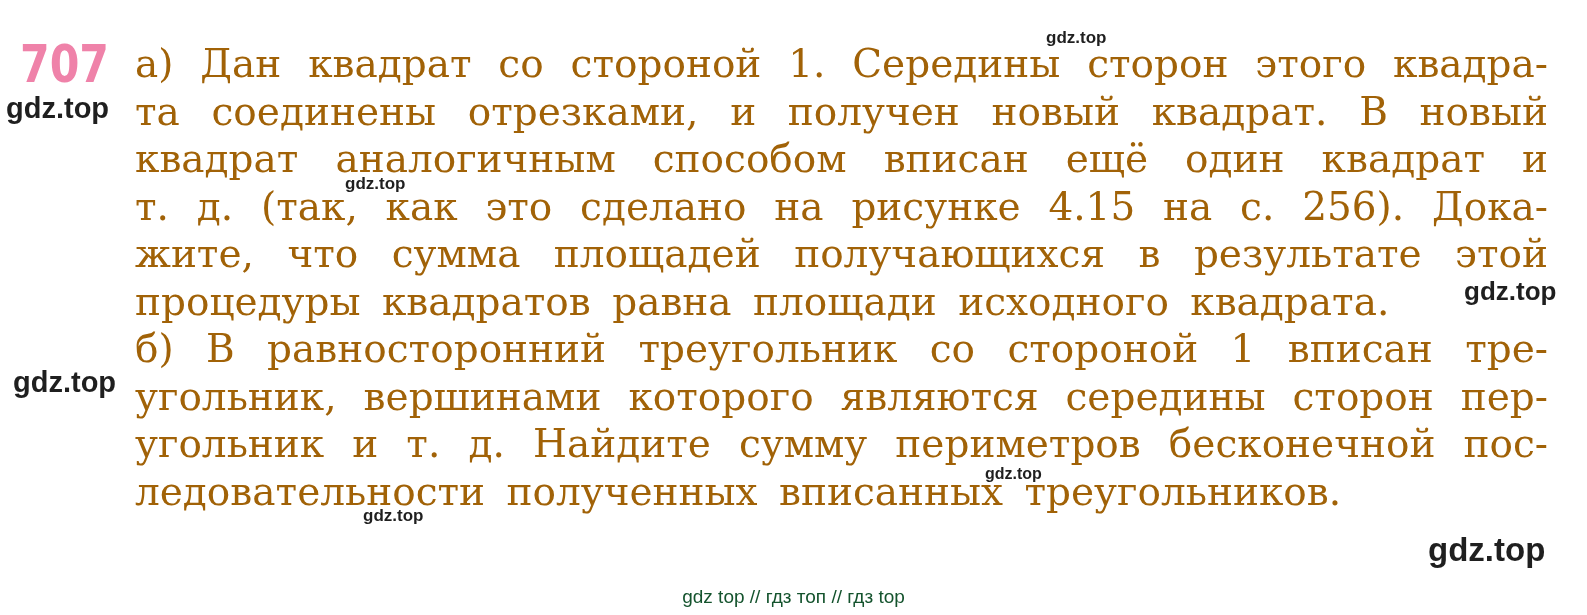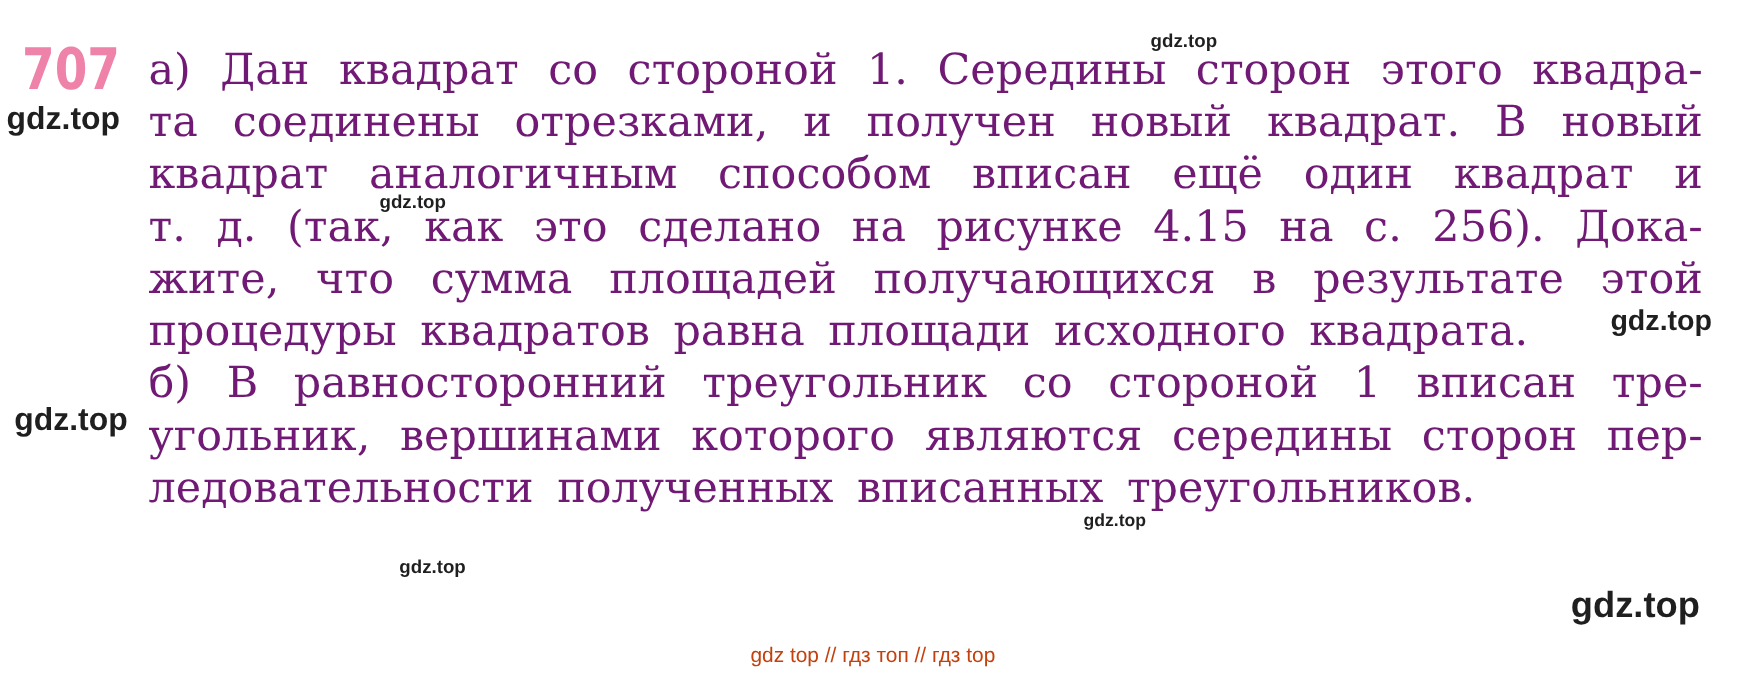--- a/index.html
+++ b/index.html
@@ -31,21 +31,21 @@
     line-height: 52px;
     color: #ef82a9;
     transform: scaleX(0.82);
     transform-origin: left top;
   }
   .text-block {
     position: absolute;
     left: 135px;
     top: 40px;
     width: 1413px;
-    color: #701a75;
+    color: #a16207;
     font-size: 39px;
   }
   .line {
     line-height: 47.5px;
     height: 47.5px;
     white-space: normal;
     text-align: justify;
     text-align-last: justify;
   }
   .line.endline {
@@ -61,21 +61,21 @@
     white-space: nowrap;
   }
   .footer {
     position: absolute;
     bottom: 7px;
     left: 0;
     width: 100%;
     text-align: center;
     font-family: "Liberation Sans", sans-serif;
     font-size: 19px;
-    color: #c2410c;
+    color: #14532d;
   }
 </style>
 </head>
 <body>
 
 <div class="page">
 
 
   <span class="wm" style="left:1046px; top:28px; font-size:17px;">gdz.top</span>
 
@@ -85,20 +85,21 @@
 
   <div class="text-block">
     <div class="line">а) Дан квадрат со стороной 1. Середины сторон этого квадра-</div>
     <div class="line">та соединены отрезками, и получен новый квадрат. В новый</div>
     <div class="line">квадрат аналогичным способом вписан ещё один квадрат и</div>
     <div class="line">т. д. (так, как это сделано на рисунке 4.15 на с. 256). Дока-</div>
     <div class="line">жите, что сумма площадей получающихся в результате этой</div>
     <div class="line endline">процедуры квадратов равна площади исходного квадрата.</div>
     <div class="line">б) В равносторонний треугольник со стороной 1 вписан тре-</div>
     <div class="line">угольник, вершинами которого являются середины сторон пер-</div>
+    <div class="line">угольник и т. д. Найдите сумму периметров бесконечной пос-</div>
     <div class="line endline">ледовательности полученных вписанных треугольников.</div>
   </div>
 
   <span class="wm" style="left:345px; top:174px; font-size:17px;">gdz.top</span>
 
   <span class="wm" style="left:1464px; top:276px; font-size:26px;">gdz.top</span>
 
   <span class="wm" style="left:13px; top:366px; font-size:29px;">gdz.top</span>
 
   <span class="wm" style="left:985px; top:465px; font-size:16px;">gdz.top</span>

